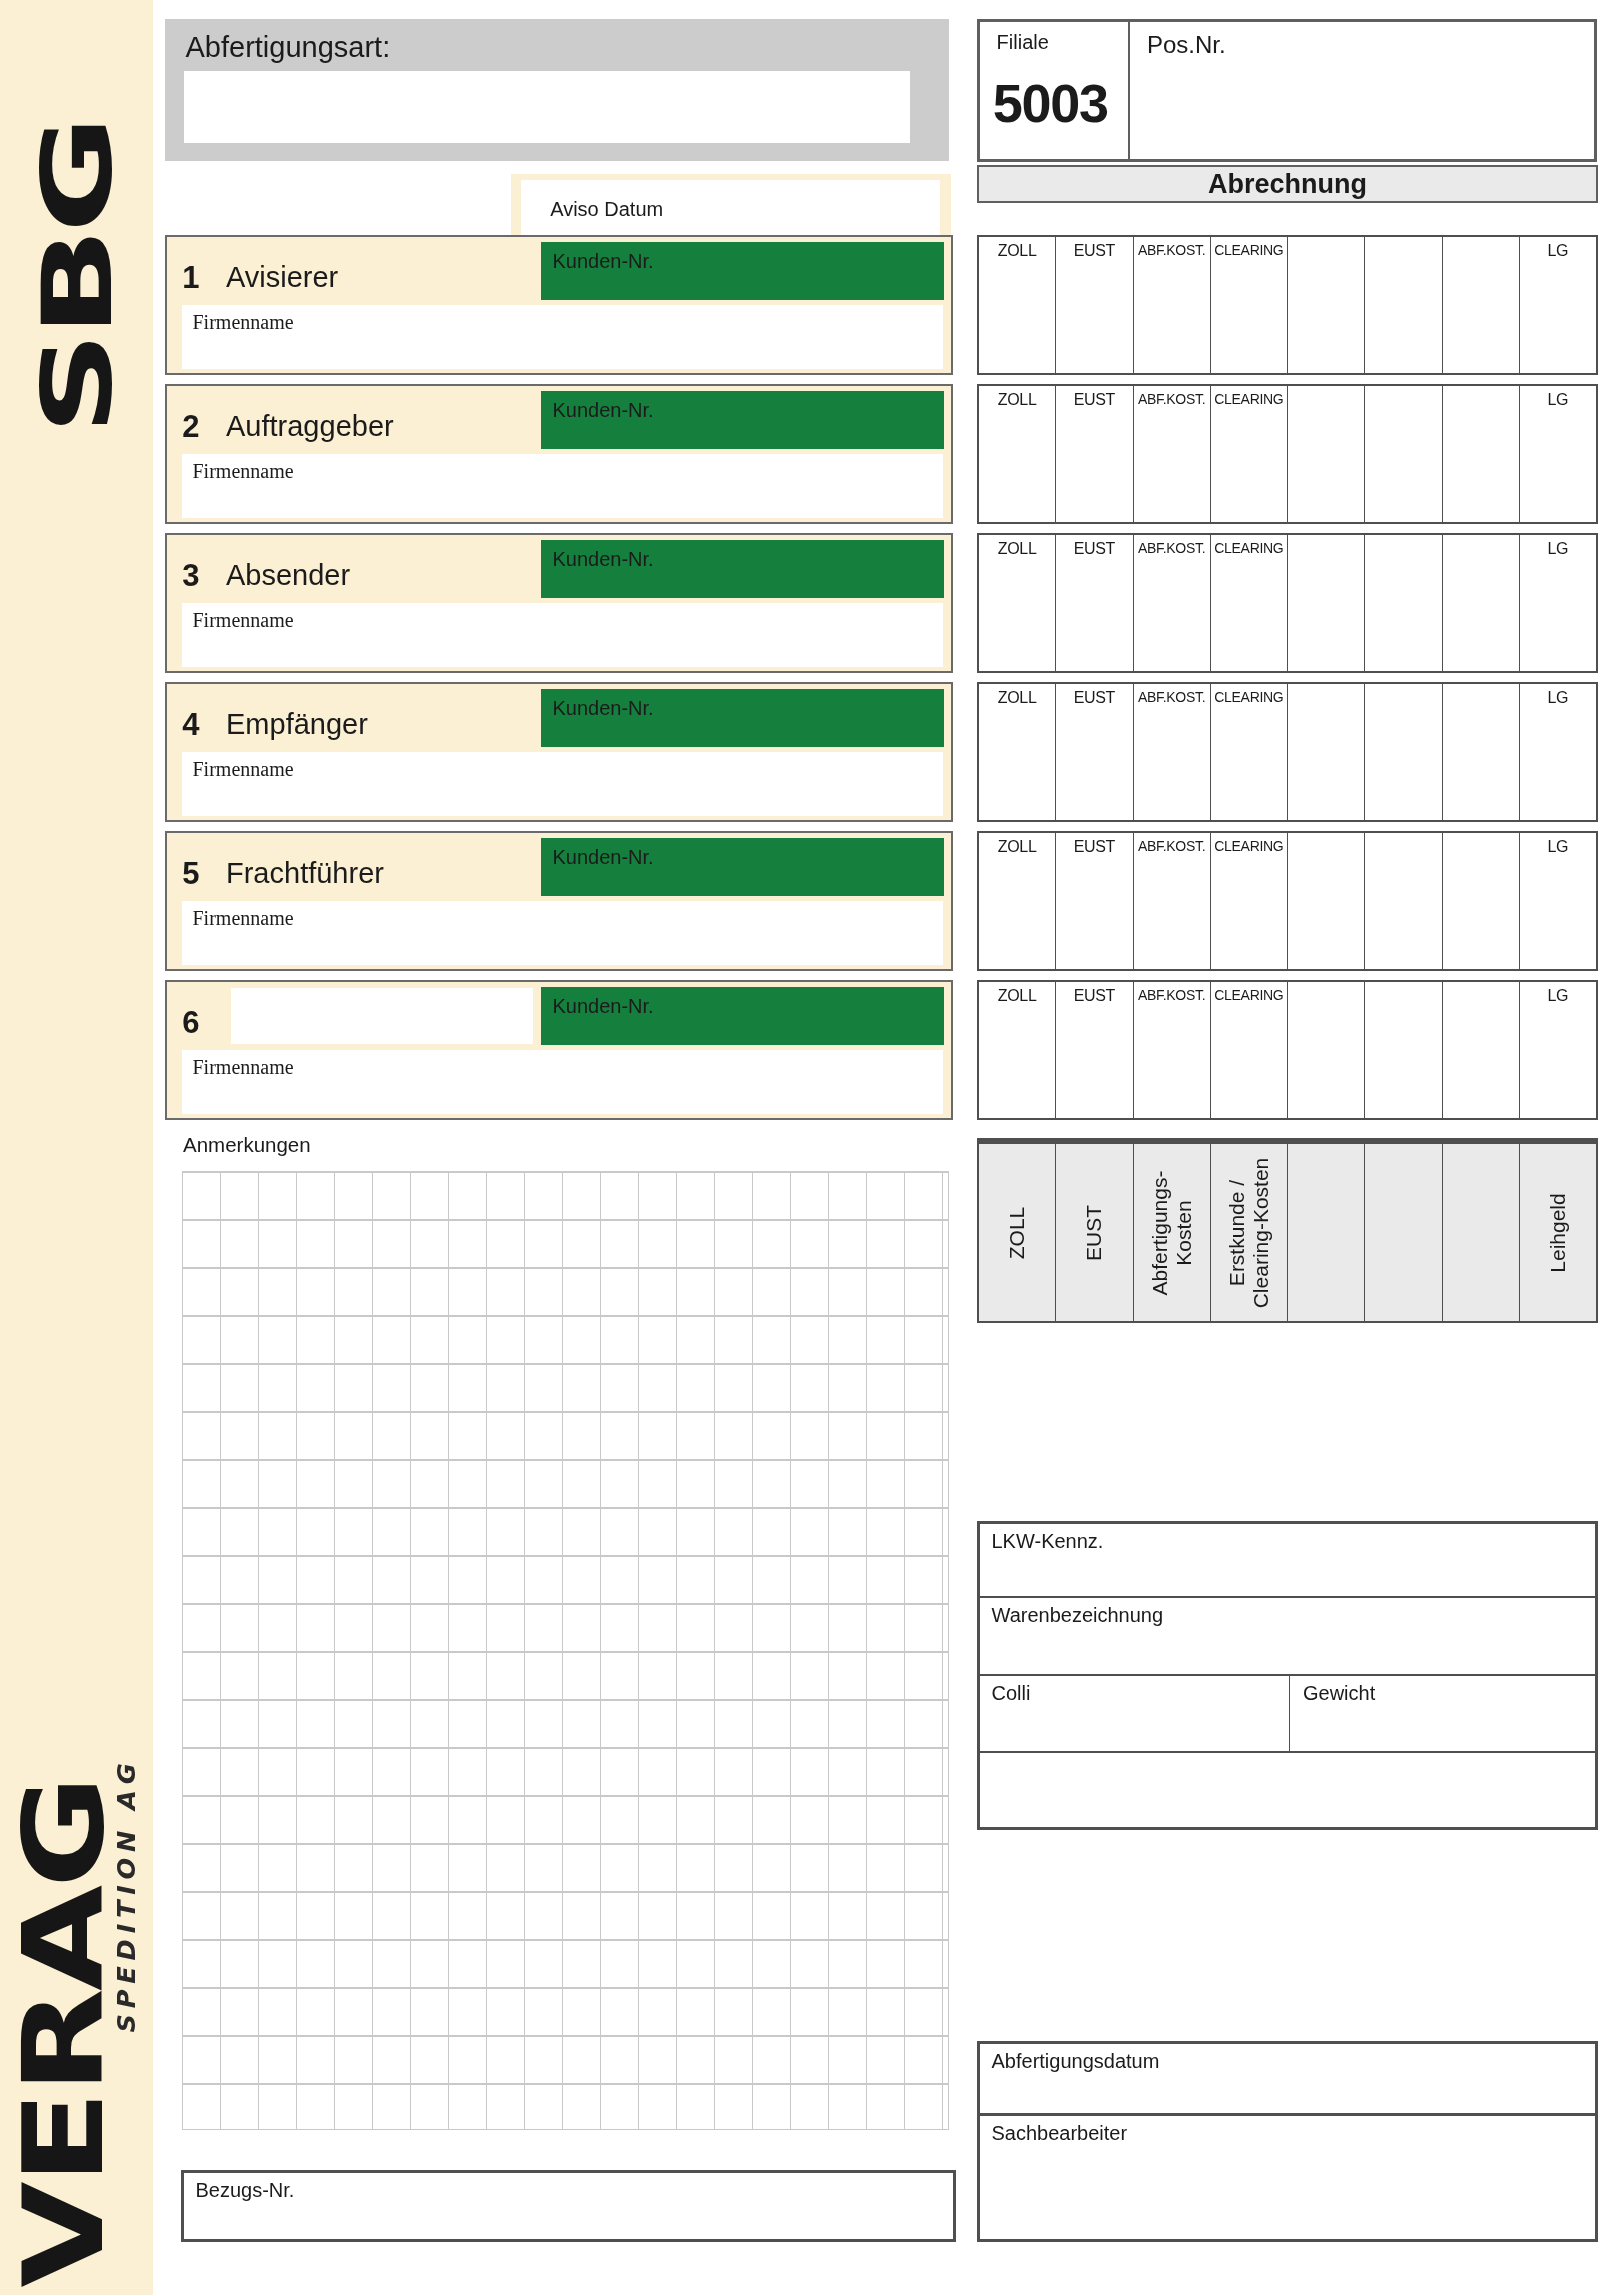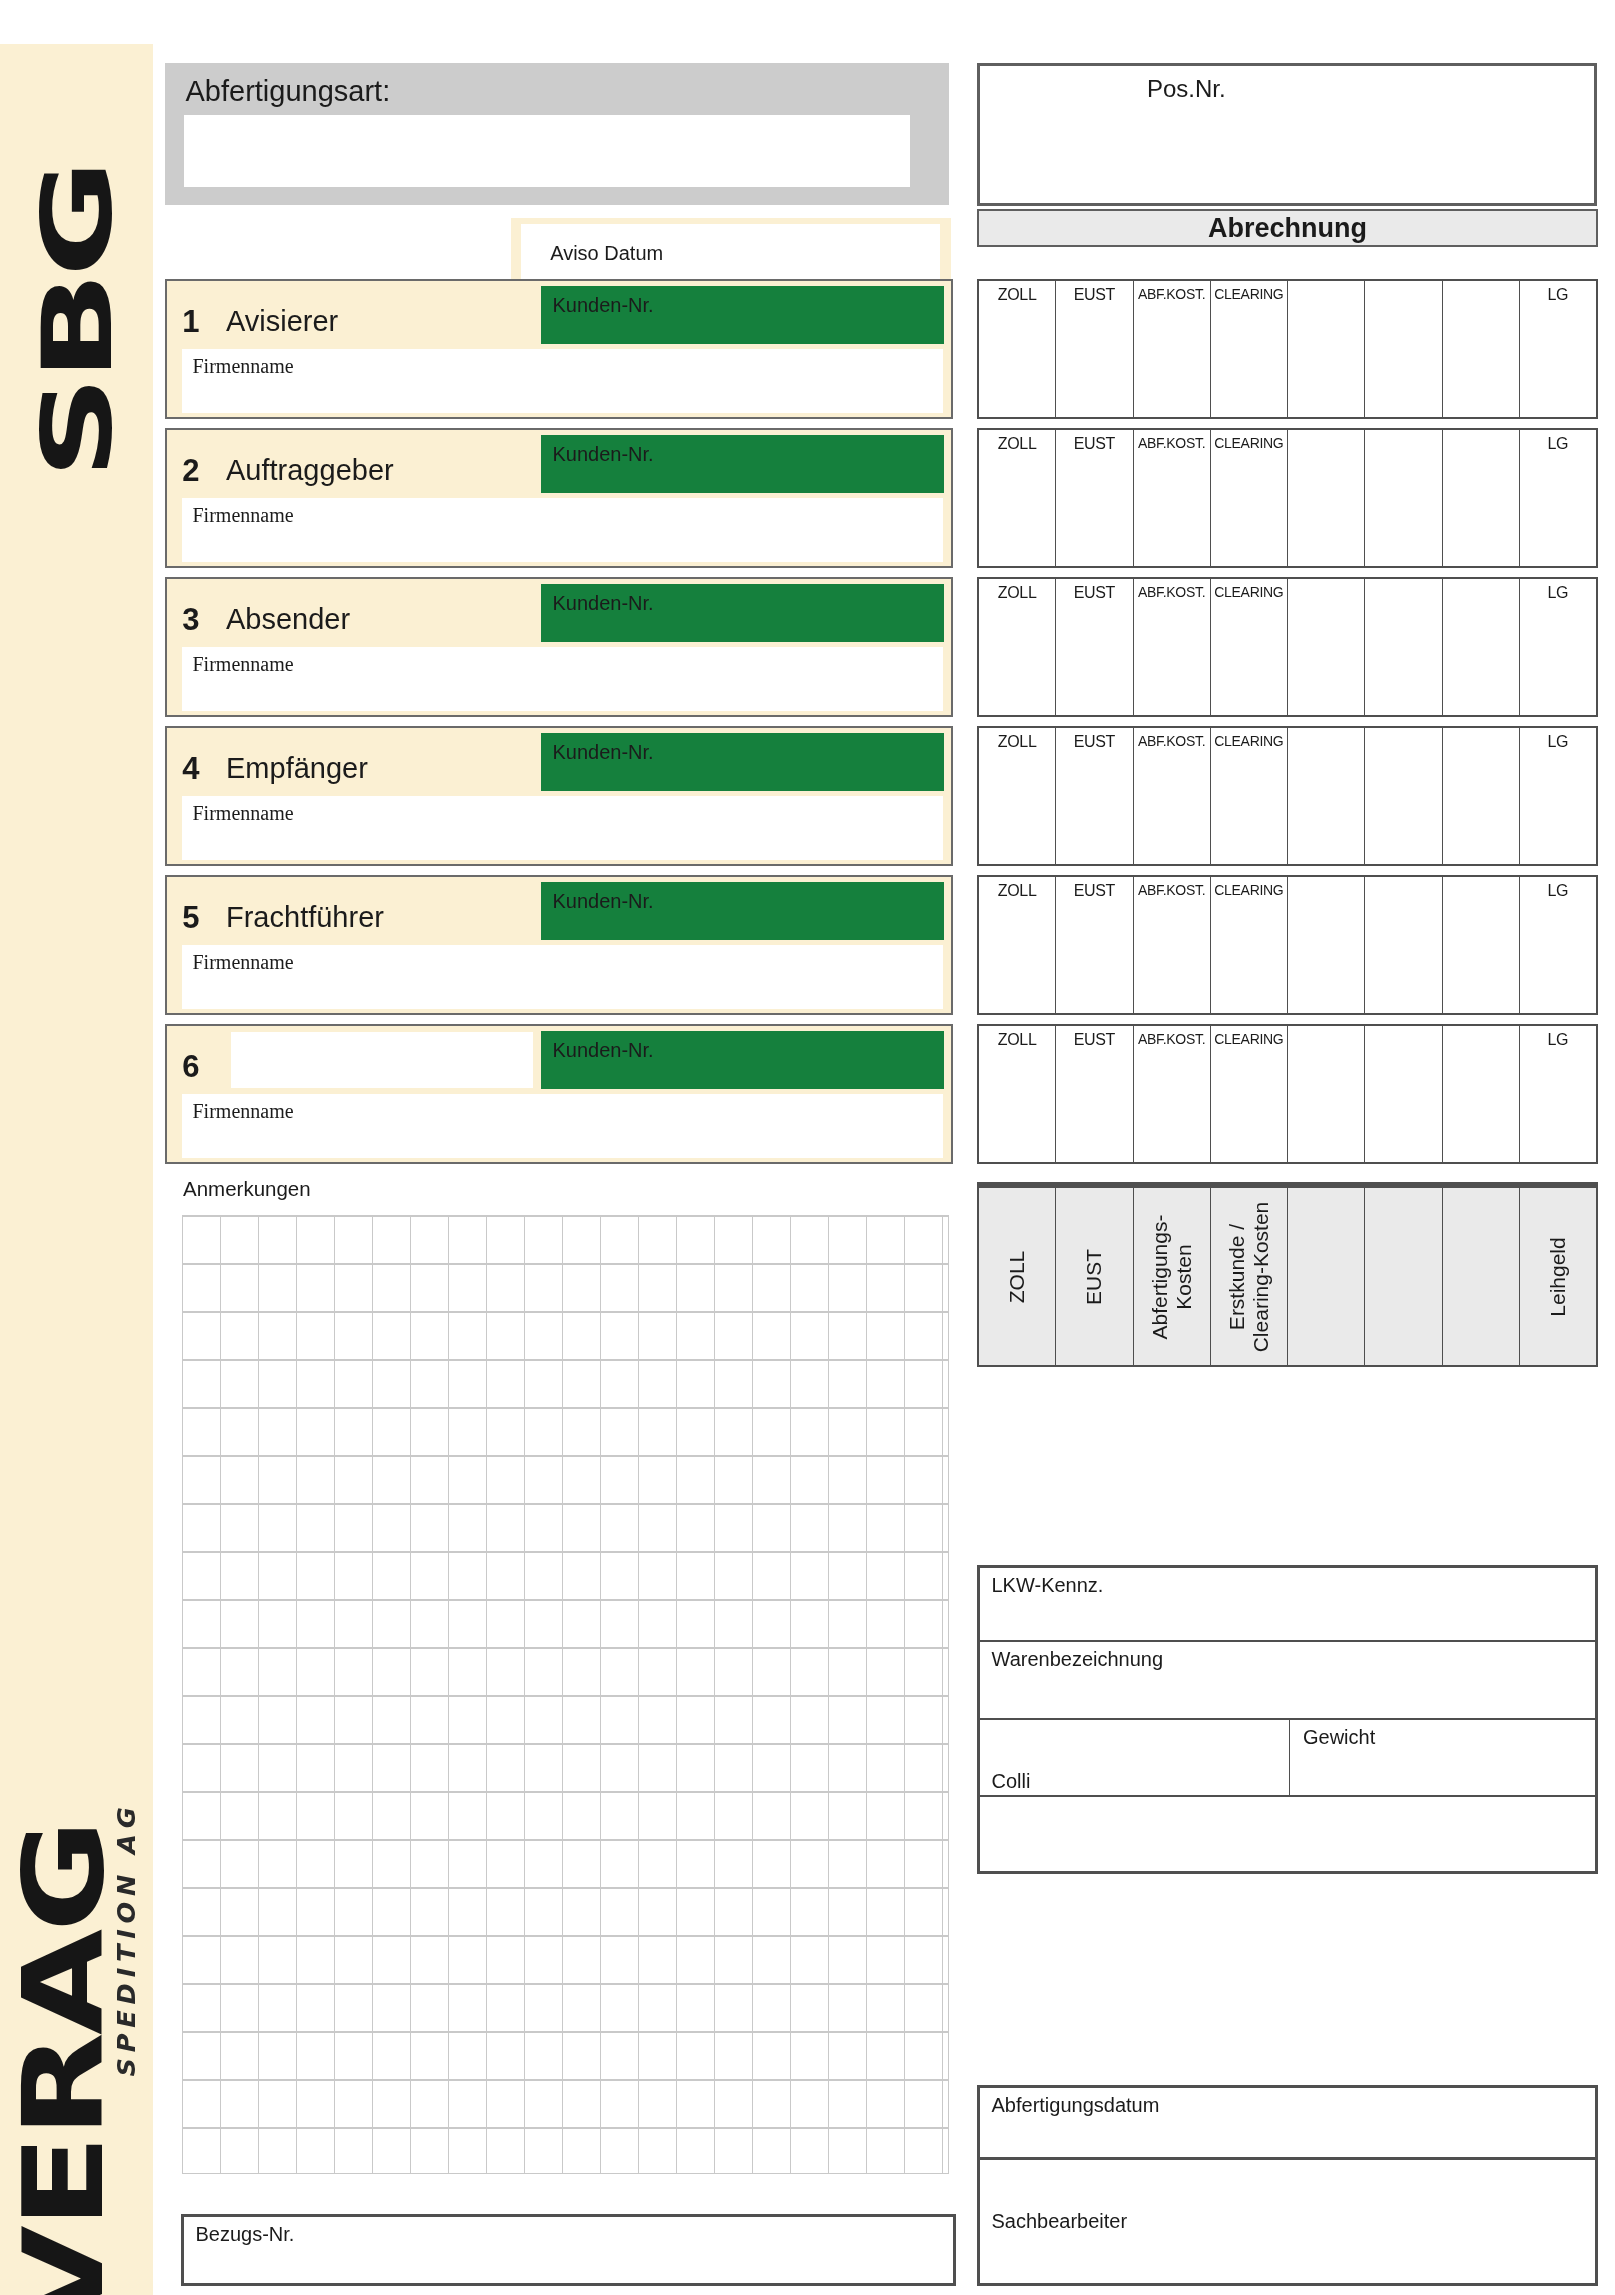--- a/index.html
+++ b/index.html
@@ -26,21 +26,21 @@
     position:absolute;transform:translate(-50%,-50%) rotate(-90deg) scaleX(1.25);
     font-family:"DejaVu Sans",sans-serif;font-weight:bold;font-size:110px;letter-spacing:-2.6px;color:#161616;
   }
   .logo-sped{left:126px;top:1895px;width:0;height:0;}
   .logo-sped>span{
     position:absolute;transform:translate(-50%,-50%) rotate(-90deg);
     font-family:"DejaVu Sans",sans-serif;font-weight:bold;font-style:italic;
     font-size:25.6px;letter-spacing:5.8px;color:#2a2a2a;
   }
   
-  .abs{position:absolute;box-sizing:border-box;margin-top:44px;}
+  .abs{position:absolute;box-sizing:border-box;}
   .field{background:#fff;}
   
   .abfart-box{left:165px;top:19px;width:784px;height:142px;background:var(--panel-gray,#cccccc);}
   .abfart-label{position:absolute;left:20.5px;top:11.5px;font-size:29px;}
   .abfart-input{position:absolute;left:19px;top:52px;width:726px;height:72px;background:#fff;}
   .filiale-box{left:977px;top:19px;width:620px;height:143px;border:3.2px solid var(--border,#5f5f5f);background:#fff;}
   .filiale-cell{position:absolute;left:0;top:0;width:148px;height:100%;border-right:2.6px solid var(--border,#5f5f5f);}
   .filiale-label{position:absolute;left:16.6px;top:9px;font-size:20px;}
   .filiale-value{position:absolute;left:12.8px;top:50px;font-size:54px;font-weight:bold;letter-spacing:-1.3px;}
   .posnr-label{position:absolute;left:167px;top:9px;font-size:24px;}
@@ -119,20 +119,24 @@
         <span>SPEDITION AG</span>
       </div>
   </aside>
 
   <div class="abs abfart-box">
     <div class="abfart-label">Abfertigungsart:</div>
     <div class="abfart-input field"></div>
   </div>
 
   <div class="abs filiale-box">
+    <div class="filiale-cell">
+      <div class="filiale-label">Filiale</div>
+      <div class="filiale-value">5003</div>
+    </div>
     <div class="posnr-label">Pos.Nr.</div>
     <div class="abs" style="left:151px;top:0;right:0;bottom:0;"></div>
   </div>
 
   <div class="abs aviso-strip">
     <div class="aviso-input field">
       <div class="aviso-label">Aviso Datum</div>
     </div>
   </div>
 

